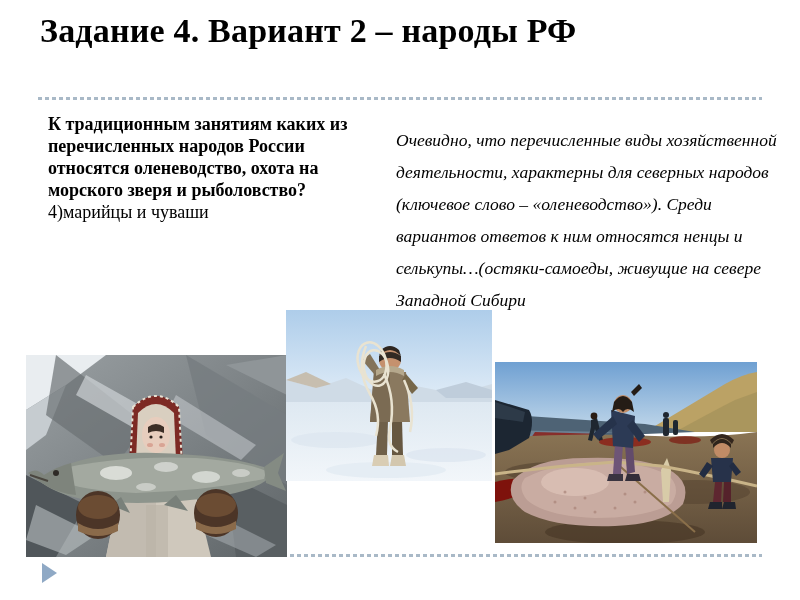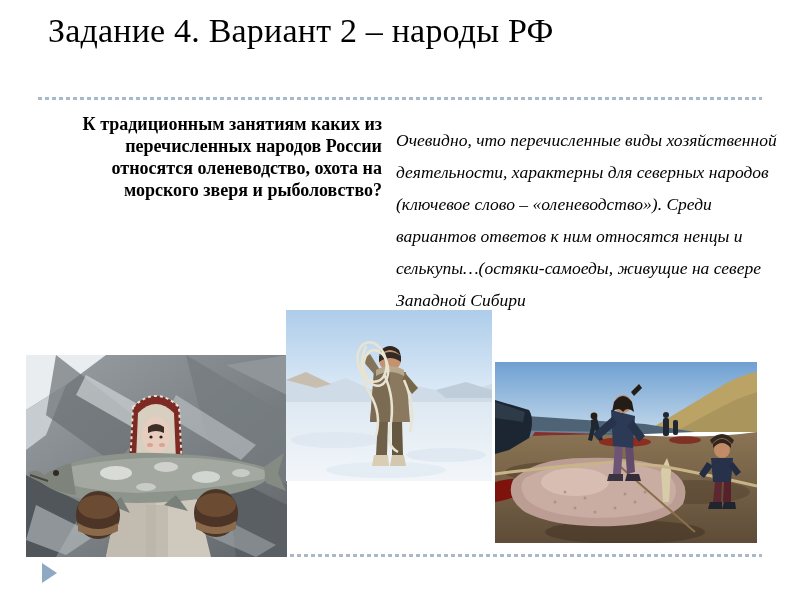--- a/index.html
+++ b/index.html
@@ -8,24 +8,24 @@
     position: relative;
     width: 800px;
     height: 600px;
     background: #ffffff;
     overflow: hidden;
     font-family: "Liberation Serif", serif;
     color: #000000;
   }
   .slide-title {
     position: absolute;
-    left: 48px;
+    left: 40px;
     top: 12px;
     font-size: 34px;
-    font-weight: normal;
+    font-weight: bold;
     letter-spacing: 0.2px;
     white-space: nowrap;
   }
   .dotted-divider {
     position: absolute;
     left: 38px;
     width: 724px;
     height: 3px;
     background-image: repeating-linear-gradient(90deg, #a9b9c7 0 4px, transparent 4px 7px);
     z-index: 1;
@@ -34,21 +34,21 @@
   .divider-bottom { top: 554px; }
   .question-block {
     position: absolute;
     left: 48px;
     top: 113px;
     width: 334px;
     font-size: 18px;
     line-height: 22px;
     z-index: 2;
   }
-  .question-text { font-weight: bold; text-align: right; }
+  .question-text { font-weight: bold; }
   .option-line { font-weight: normal; }
   .answer-block {
     position: absolute;
     left: 396px;
     top: 124px;
     width: 382px;
     font-size: 17.5px;
     line-height: 32px;
     z-index: 2;
     font-style: italic;
@@ -74,20 +74,21 @@
 <body>
 
 <div class="slide">
 
   <h1 class="slide-title">Задание 4. Вариант 2 – народы РФ</h1>
 
   <div class="dotted-divider divider-top"></div>
 
   <div class="question-block">
     <div class="question-text">К традиционным занятиям каких из перечисленных народов России относятся оленеводство, охота на морского зверя и рыболовство?</div>
+    <div class="option-line">4)марийцы и чуваши</div>
   </div>
 
   <div class="answer-block">Очевидно, что перечисленные виды хозяйственной деятельности, характерны для северных народов (ключевое слово – «оленеводство»). Среди вариантов ответов к ним относятся ненцы и селькупы…(остяки-самоеды, живущие на севере Западной Сибири</div>
 
   <div class="photo photo-left" role="img" aria-label="Ребёнок в национальной меховой одежде держит крупную рыбу">
     <svg viewBox="0 0 261 202" preserveAspectRatio="none" aria-hidden="true">
       <defs>
         <linearGradient id="p1bg" x1="0" y1="0" x2="1" y2="1">
           <stop offset="0" stop-color="#9aa0a3"></stop>
           <stop offset="0.5" stop-color="#7d8386"></stop>

